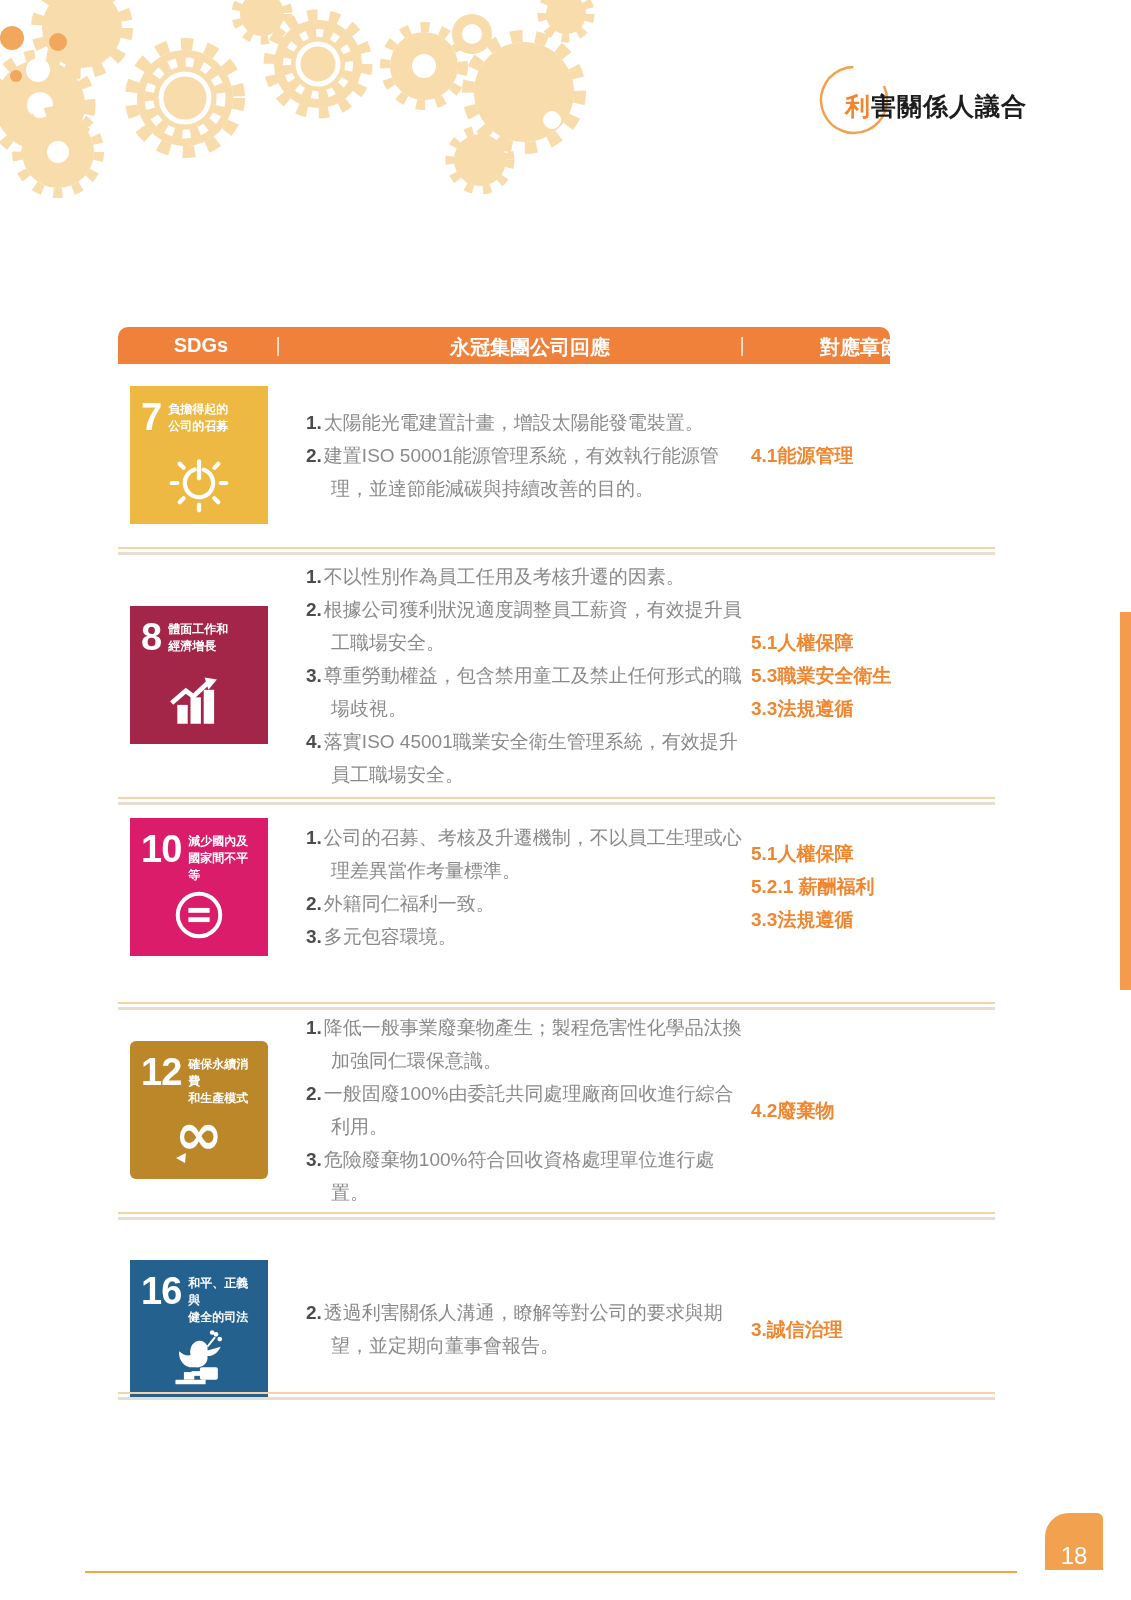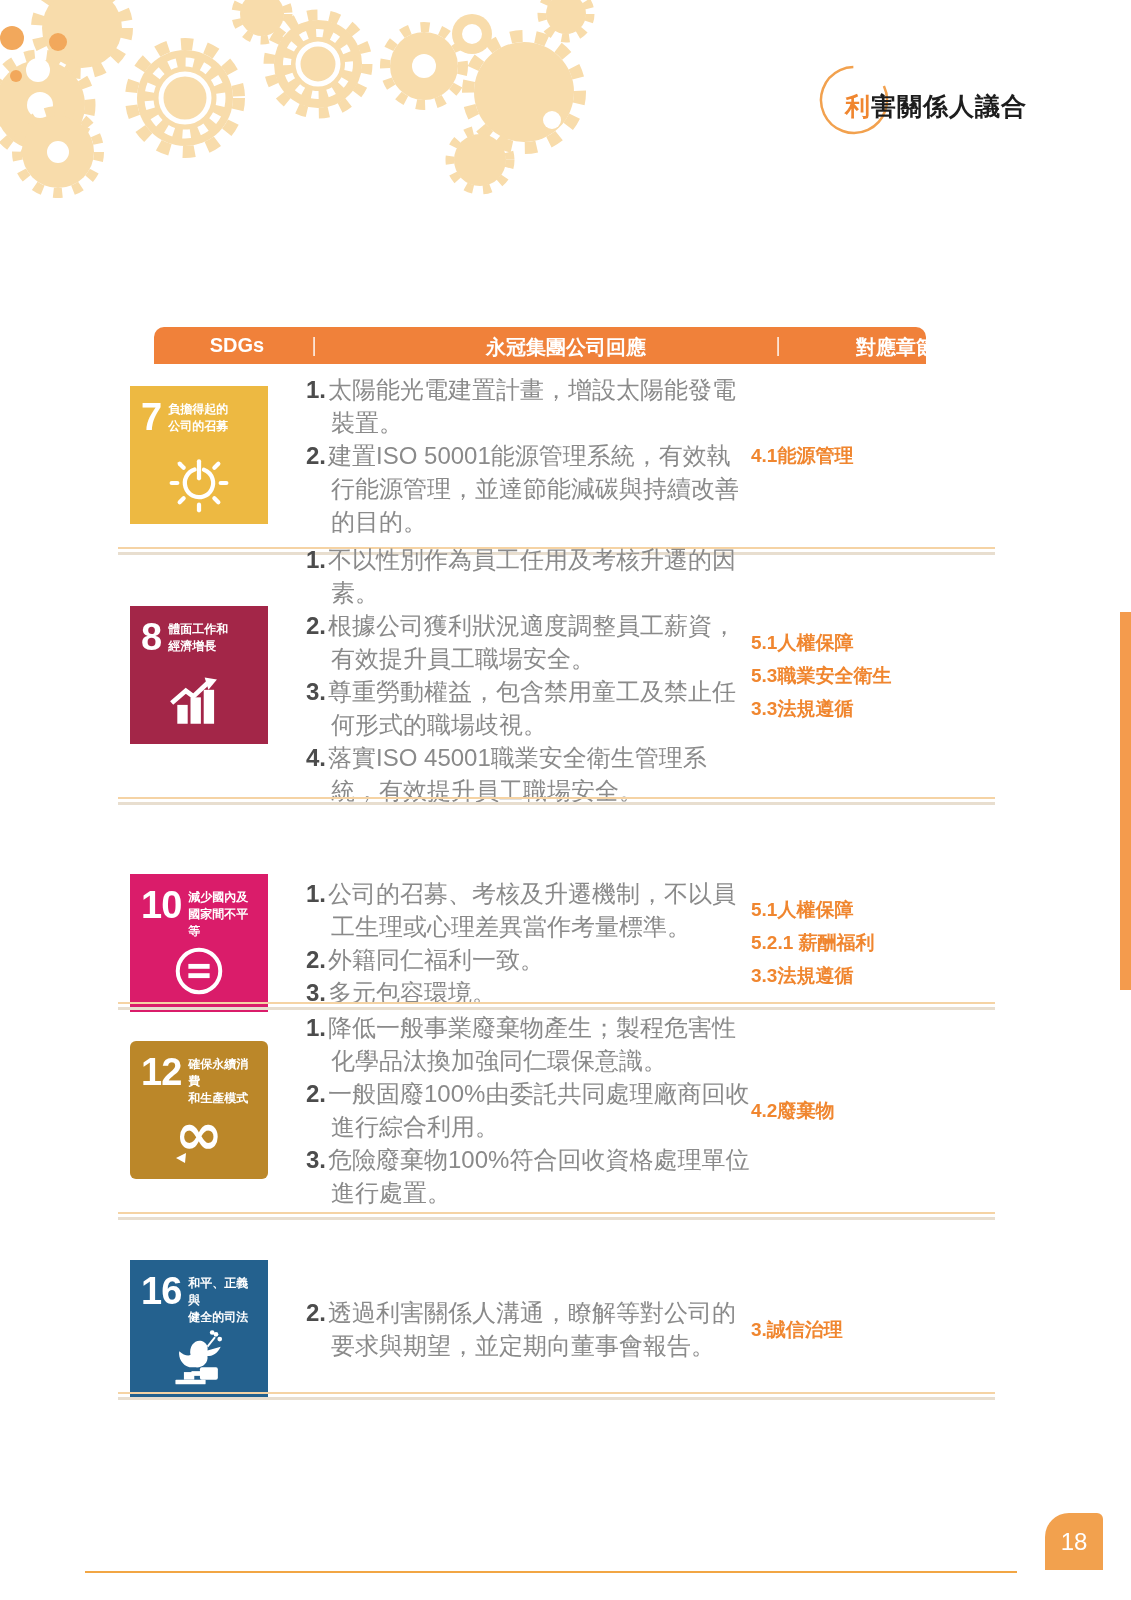--- a/index.html
+++ b/index.html
@@ -10,32 +10,32 @@
   .deco{position:absolute;top:0;left:0;}
 
   
   .title-circle{position:absolute;left:810px;top:58px;}
   .page-title{position:absolute;left:845px;top:90px;font-size:25px;font-weight:bold;
               color:#1d1d1d;letter-spacing:1px;white-space:nowrap;}
   .page-title .accent{color:#F0862F;}
 
   
   .thead{position:absolute;left:118px;top:327px;width:772px;height:37px;background:#F0813A;
-         border-radius:10px 10px 0 0;color:#fff;font-weight:bold;font-size:20px;margin-left:36px;}
+         border-radius:10px 10px 0 0;color:#fff;font-weight:bold;font-size:20px;}
   .thead span{position:absolute;top:7px;text-align:center;}
   .th-sdgs{left:8px;width:150px;}
   .th-d1{left:153px;width:14px;font-weight:normal;opacity:.85;}
   .th-resp{left:170px;width:484px;}
   .th-d2{left:617px;width:14px;font-weight:normal;opacity:.85;}
   .th-chap{left:634px;width:216px;}
 
   
   .row{position:absolute;left:118px;width:877px;display:flex;align-items:center;}
   .col-icon{width:188px;box-sizing:border-box;padding-left:12px;flex:none;}
-  .col-text{width:445px;flex:none;font-size:24px;line-height:33px;color:#8A8A8A;}
+  .col-text{width:445px;flex:none;font-size:19px;line-height:33px;color:#8A8A8A;}
   .col-chap{width:244px;flex:none;text-align:left;font-size:19px;font-weight:bold;
             color:#F0862F;line-height:33px;}
   .item{padding-left:25px;text-indent:-25px;}
   .item b{color:#4C4C4C;margin-right:2px;}
 
   
   .sdg-tile{width:138px;height:138px;color:#fff;position:relative;box-sizing:border-box;
             padding:13px 8px 0 11px;}
   .sdg-head{display:flex;gap:7px;align-items:flex-start;}
   .sdg-num{font-size:38px;font-weight:bold;line-height:36px;letter-spacing:-1px;}
@@ -46,21 +46,21 @@
   
   .sep{position:absolute;left:118px;width:877px;height:9px;}
   .sep .l1{height:2px;background:#F5D3A4;}
   .sep .l2{height:3px;background:#E8DECF;margin-top:3px;}
 
   
   .side-tab{position:absolute;left:1120px;top:612px;width:11px;height:378px;background:#F49B4D;}
   .footer-rule{position:absolute;left:85px;top:1571px;width:932px;height:2px;background:#F2A644;}
   .page-badge{position:absolute;left:1045px;top:1513px;width:58px;height:57px;background:#F2A14E;
               border-radius:24px 6px 0 0;color:#fff;font-size:24px;display:flex;
-              align-items:center;justify-content:center;}
+              align-items:flex-end;justify-content:center;}
 </style>
 </head>
 <body>
 
 <div class="page">
 
   <svg class="deco" width="640" height="200" viewBox="0 0 640 200">
     <g fill="#F8DCAB">
       <g>
           <circle cx="82" cy="28" r="40"></circle>
@@ -207,21 +207,21 @@
       <div>5.1人權保障</div>
       <div>5.3職業安全衛生</div>
       <div>3.3法規遵循</div>
     </div>
   </div>
   <div class="sep" style="top:797px;">
       <div class="l1"></div>
       <div class="l2"></div>
     </div>
 
-  <div class="row" style="top:843px;height:199px;">
+  <div class="row" style="top:787px;height:199px;">
     <div class="col-icon">
       <div class="sdg-tile" style="background-color: rgb(218, 28, 106);">
         <div class="sdg-head">
           <div class="sdg-num">10</div>
           <div class="sdg-label">
             <div>減少國內及</div>
             <div>國家間不平等</div>
           </div>
         </div>
         <div class="sdg-art">

